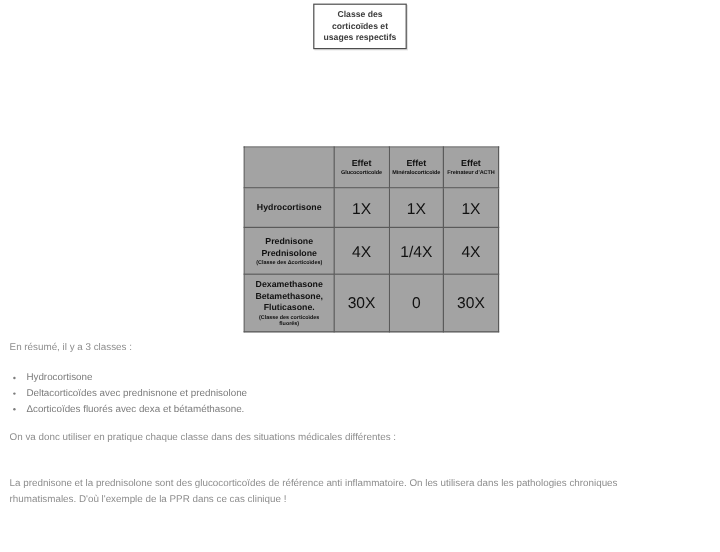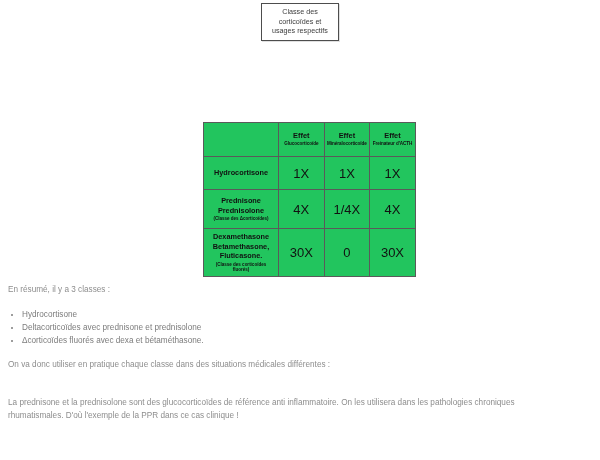--- a/index.html
+++ b/index.html
@@ -30,40 +30,41 @@
     margin-top: 3px;
     border: 1px solid #4d4d4d;
     background: #ffffff;
     padding: 3px 4px 4px 4px;
     width: 68px;
     text-align: center;
     font-size: 7.2px;
     line-height: 1.33;
     color: #3c3c3c;
     box-shadow: 1px 1px 0 rgba(0,0,0,0.12);
+    font-weight: bold;
   }
   #title-box .tline { display: block; white-space: nowrap; }
 
   
   #corticoid-table {
     position: absolute;
     left: 203px;
     top: 122px;
     width: 208px;
     border-collapse: collapse;
     background: #ffffff;
     table-layout: fixed;
   }
   #corticoid-table td, #corticoid-table th {
     border: 1px solid #5a5a5a;
     padding: 0;
     text-align: center;
     vertical-align: middle;
     color: #111111;
-    background: #22c55e;
+    background: #a3a3a3;
   }
   .col-name  { width: 74px; }
   .col-val   { width: 44.6px; }
 
   thead th {
     height: 33px;
     font-weight: normal;
   }
   .hdr-main {
     display: block;
@@ -195,21 +196,21 @@
 </table>
 
 <div id="content">
 
   <p>En résumé, il y a 3 classes :</p>
 
   <div class="spacer-sm"></div>
 
   <ul id="bullets">
     <li>Hydrocortisone</li>
-    <li>Deltacorticoïdes avec prednisone et prednisolone</li>
+    <li>Deltacorticoïdes avec prednisnone et prednisolone</li>
     <li>Δcorticoïdes fluorés avec dexa et bétaméthasone.</li>
   </ul>
 
   <div class="spacer-sm"></div>
 
   <p>On va donc utiliser en pratique chaque classe dans des situations médicales différentes :</p>
 
   <div class="spacer-md"></div>
 
 

